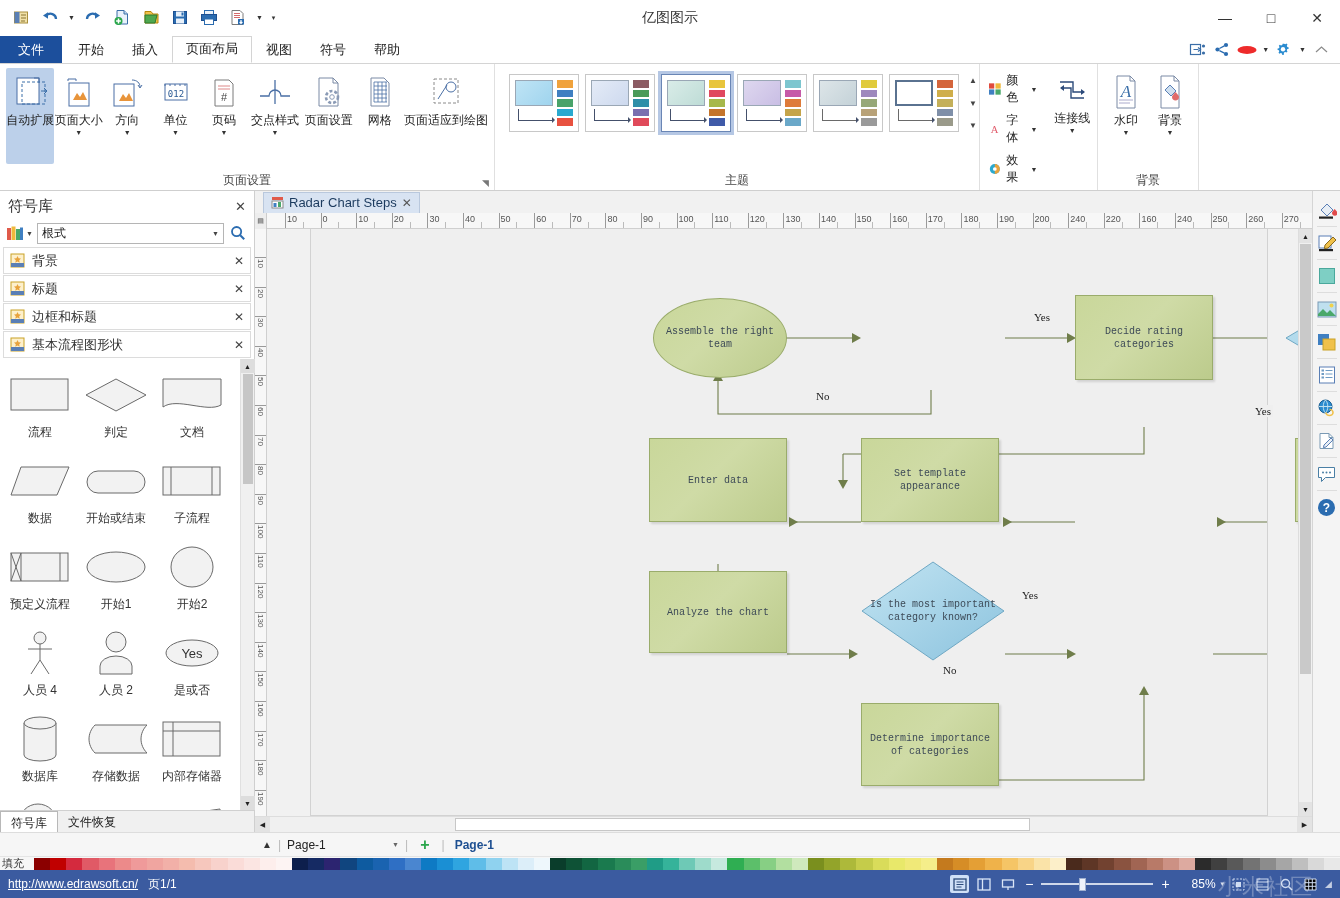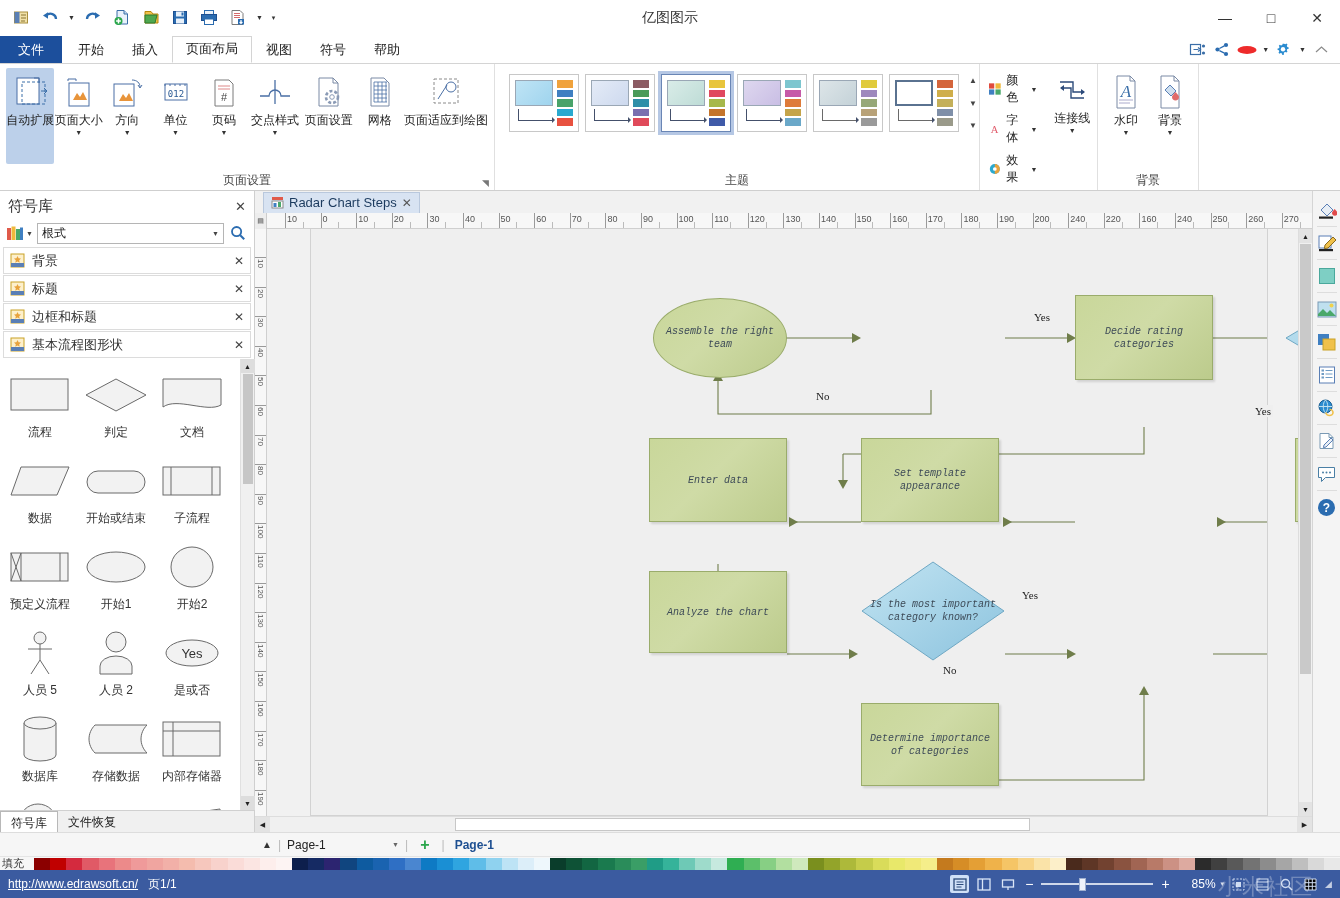--- a/index.html
+++ b/index.html
@@ -145,21 +145,21 @@
   .vbtn.on { background:#cfe0f7; }
   .zoom-minus,.zoom-plus { cursor:pointer; padding:0 3px; font-size:14px; line-height:14px;}
   .zslider { width:112px; height:14px; position:relative; cursor:pointer;}
   .ztrack { position:absolute; top:6px; left:0; right:0; height:2px; background:#cfd8ea;}
   .zknob { position:absolute; top:1px; left:38px; width:7px; height:13px; background:#eef2fa; border:1px solid #9fb0d0;}
   .zpct { width:38px; text-align:right; }
   .wmk { position:absolute; right:26px; top:2px; font-size:22px; color:rgba(255,255,255,.28); letter-spacing:2px; pointer-events:none;}
 
   
   .node { position:absolute; display:flex; align-items:center; justify-content:center; text-align:center;
-          font-family:"Liberation Mono", monospace; font-size:10px; color:#3d4a57; line-height:13px;font-style:italic; }
+          font-family:"Liberation Mono", monospace; font-size:10px; color:#3d4a57; line-height:13px; }
   .n-rect { background:linear-gradient(135deg,#c9d79a 0%,#cfdba6 45%,#bccb8c 100%); border:1px solid #9aac6b;
             box-shadow:2px 2px 2px rgba(0,0,0,0.12); }
   .n-oval { background:linear-gradient(135deg,#c9d79a 0%,#cfdba6 45%,#bccb8c 100%); border:1px solid #9aac6b; border-radius:50%; }
   .n-diamond { background:transparent; border:none; }
   .n-diamond svg { position:absolute; inset:0; }
   .n-diamond span { position:relative; z-index:2; padding:0 6px; }
   .elabel { position:absolute; font-family:"Liberation Serif", serif; font-size:11px; color:#1b1b1b; background:#efefef; padding:0 2px;}
 </style>
 </head>
 <body>
@@ -705,21 +705,21 @@
             <div class="sl">开始2</div>
           </div>
 
           <div class="shp">
             <div class="sv">
                 <svg width="40" height="46">
                   <circle cx="20" cy="8" r="6" fill="#f2f2f2" stroke="#6a6a6a"></circle>
                   <path d="M20 14v16M8 19h24M20 30l-9 14M20 30l9 14" stroke="#6a6a6a" fill="none"></path>
                 </svg>
               </div>
-            <div class="sl">人员 5</div>
+            <div class="sl">人员 4</div>
           </div>
           <div class="shp">
             <div class="sv">
                 <svg width="44" height="46">
                   <circle cx="22" cy="12" r="10" fill="#f2f2f2" stroke="#6a6a6a"></circle>
                   <path d="M6 44v-8a16 10 0 0132 0v8z" fill="#f2f2f2" stroke="#6a6a6a"></path>
                 </svg>
               </div>
             <div class="sl">人员 2</div>
           </div>

